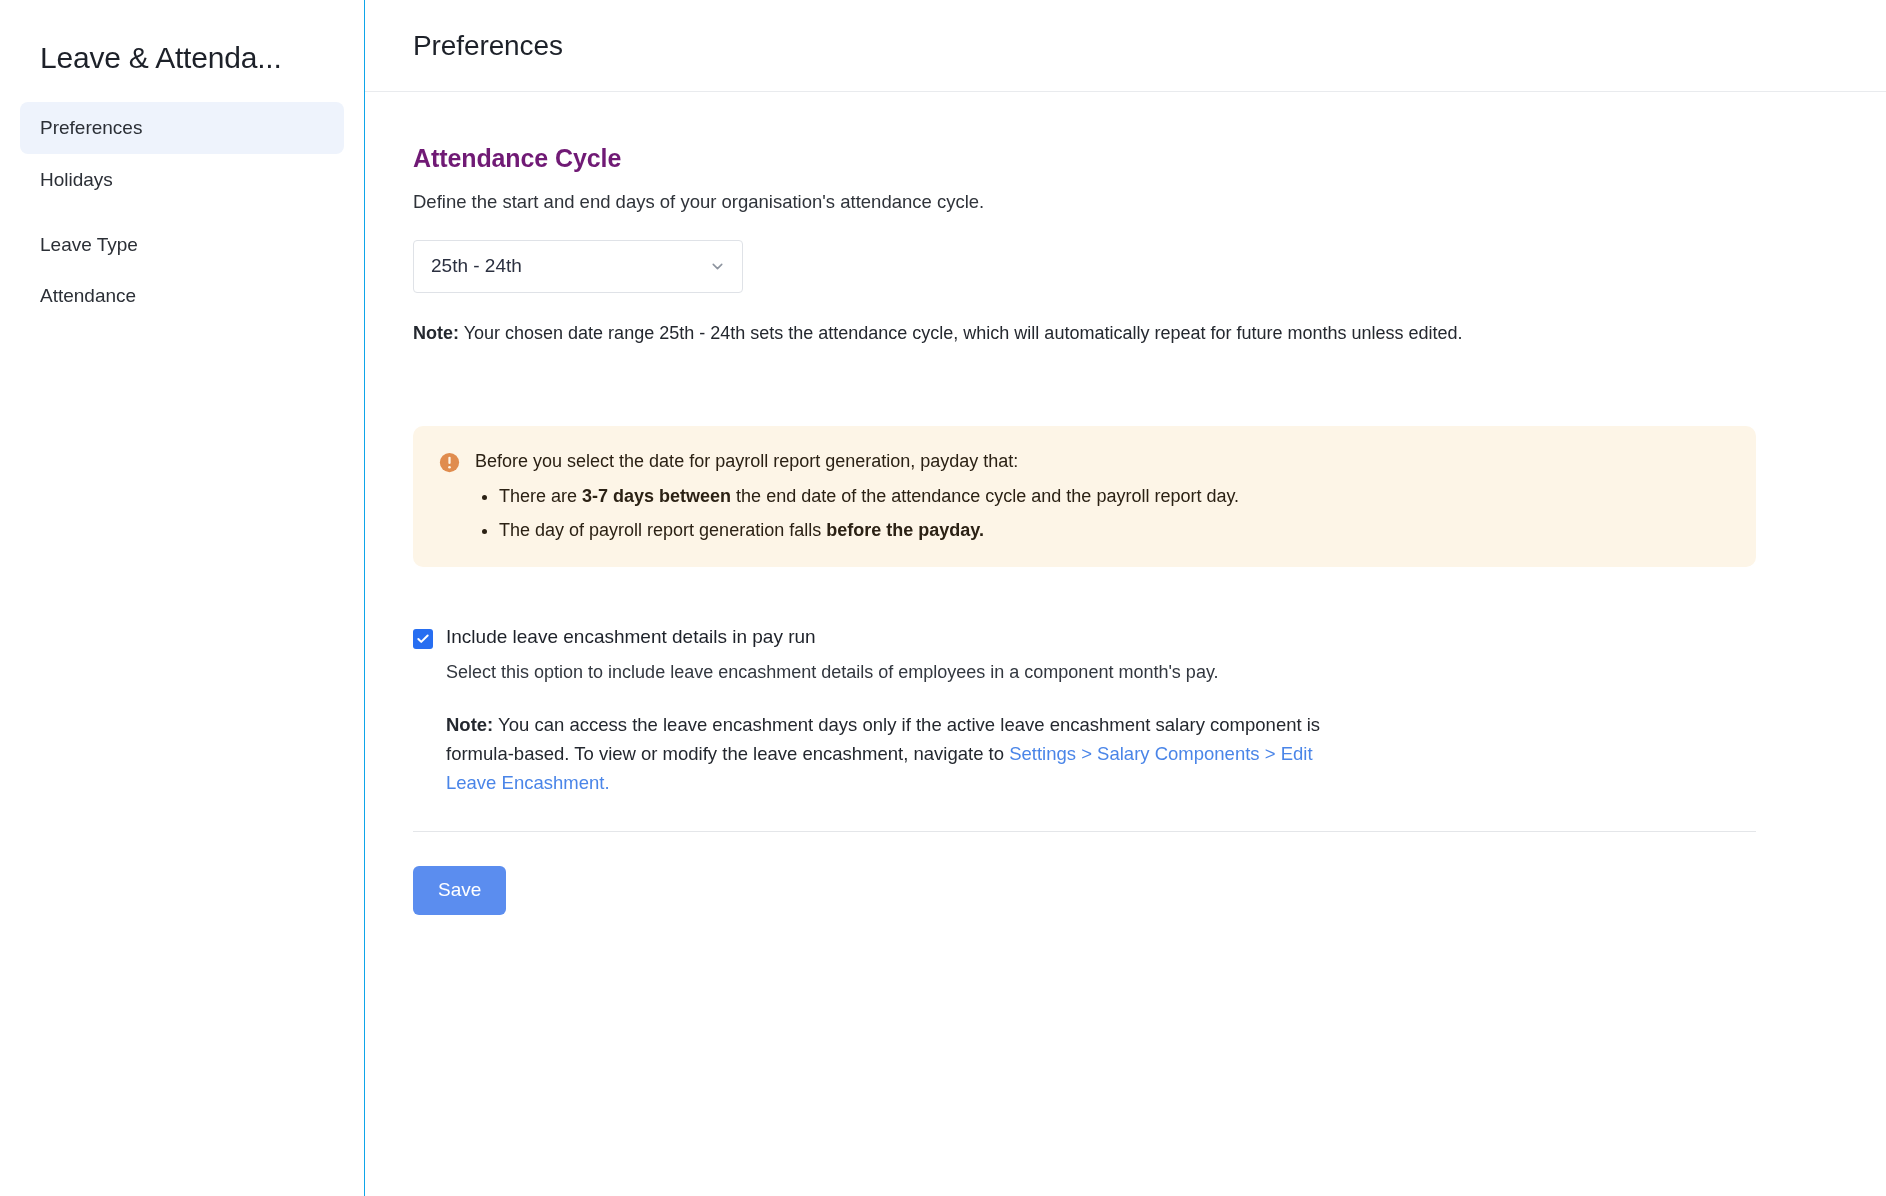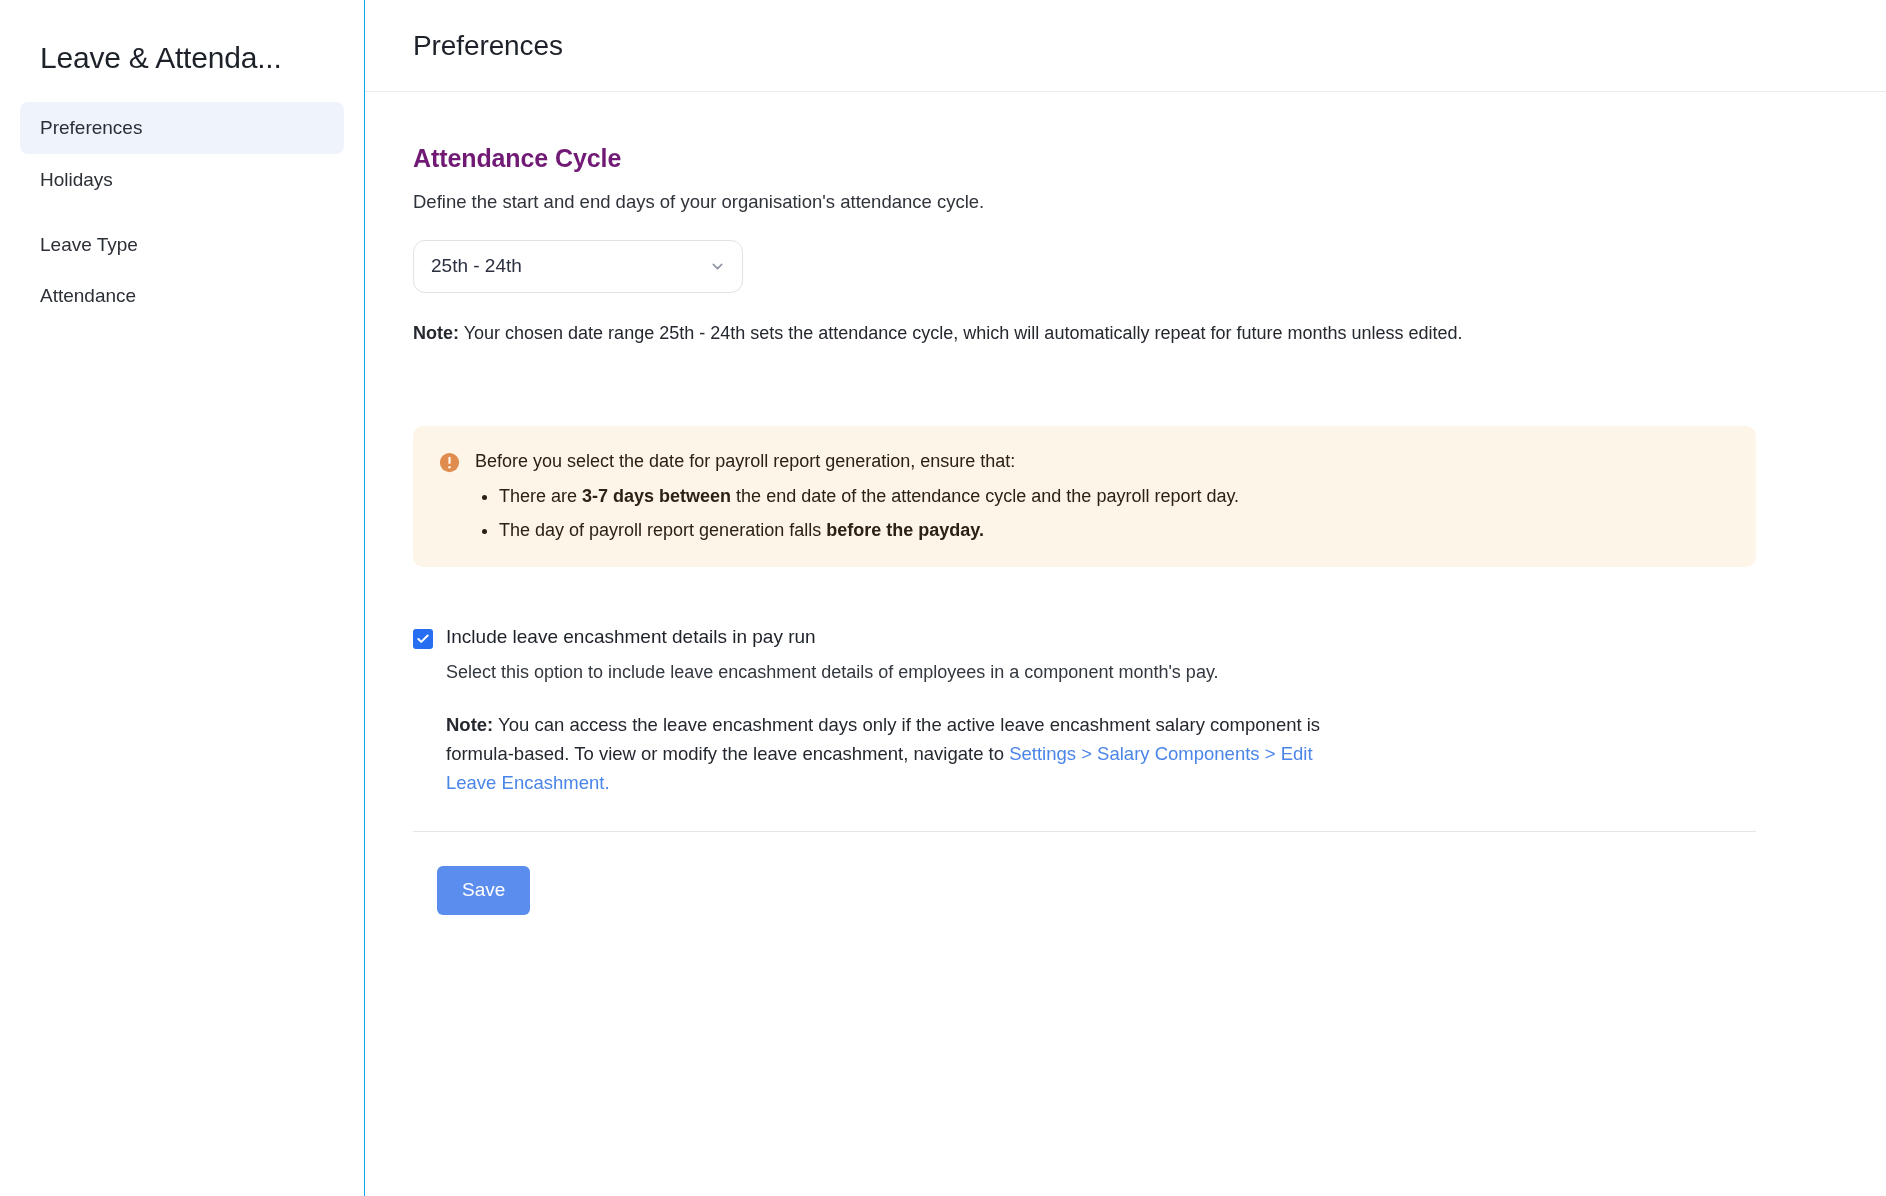--- a/index.html
+++ b/index.html
@@ -112,21 +112,21 @@
     color: #2f333a;
     margin-top: 17px;
     line-height: 1.35;
   }
 
   .select-box {
     margin-top: 25px;
     width: 330px;
     height: 53px;
     border: 1px solid #dfe2e7;
-    border-radius: 12px;
+    border-radius: 4px;
     display: flex;
     align-items: center;
     justify-content: space-between;
     padding: 0 16px 0 17px;
     background: #ffffff;
     cursor: pointer;
   }
 
   .select-value {
     font-size: 19px;
@@ -249,21 +249,20 @@
     margin-top: 34px;
     background: #5b8def;
     color: #ffffff;
     border: none;
     border-radius: 6px;
     font-size: 19px;
     font-family: "Liberation Sans", sans-serif;
     padding: 13px 25px;
     cursor: pointer;
     line-height: 1.2;
-    margin-left: 24px;
   }
 </style>
 </head>
 <body>
 
 <div class="app">
 
   <aside class="sidebar">
     <div class="sidebar-title">Leave &amp; Attenda...</div>
 
@@ -312,21 +311,21 @@
       <section>
 
 
         <div class="warning">
           <svg class="warn-icon" viewBox="0 0 24 24">
             <circle cx="12" cy="12" r="11" fill="#e08c4e"></circle>
             <rect x="10.7" y="5.4" width="2.6" height="8.4" rx="1.3" fill="#fdf5e7"></rect>
             <circle cx="12" cy="17.4" r="1.5" fill="#fdf5e7"></circle>
           </svg>
           <div class="warn-content">
-            <div>Before you select the date for payroll report generation, ensure that:</div>
+            <div>Before you select the date for payroll report generation, payday that:</div>
             <ul class="warn-list">
               <li><span>There are </span><b>3-7 days between</b><span> the end date of the attendance cycle and the payroll report day.</span></li>
               <li><span>The day of payroll report generation falls </span><b>before the payday.</b><span></span></li>
             </ul>
           </div>
         </div>
       </section>
 
       
       <section>

